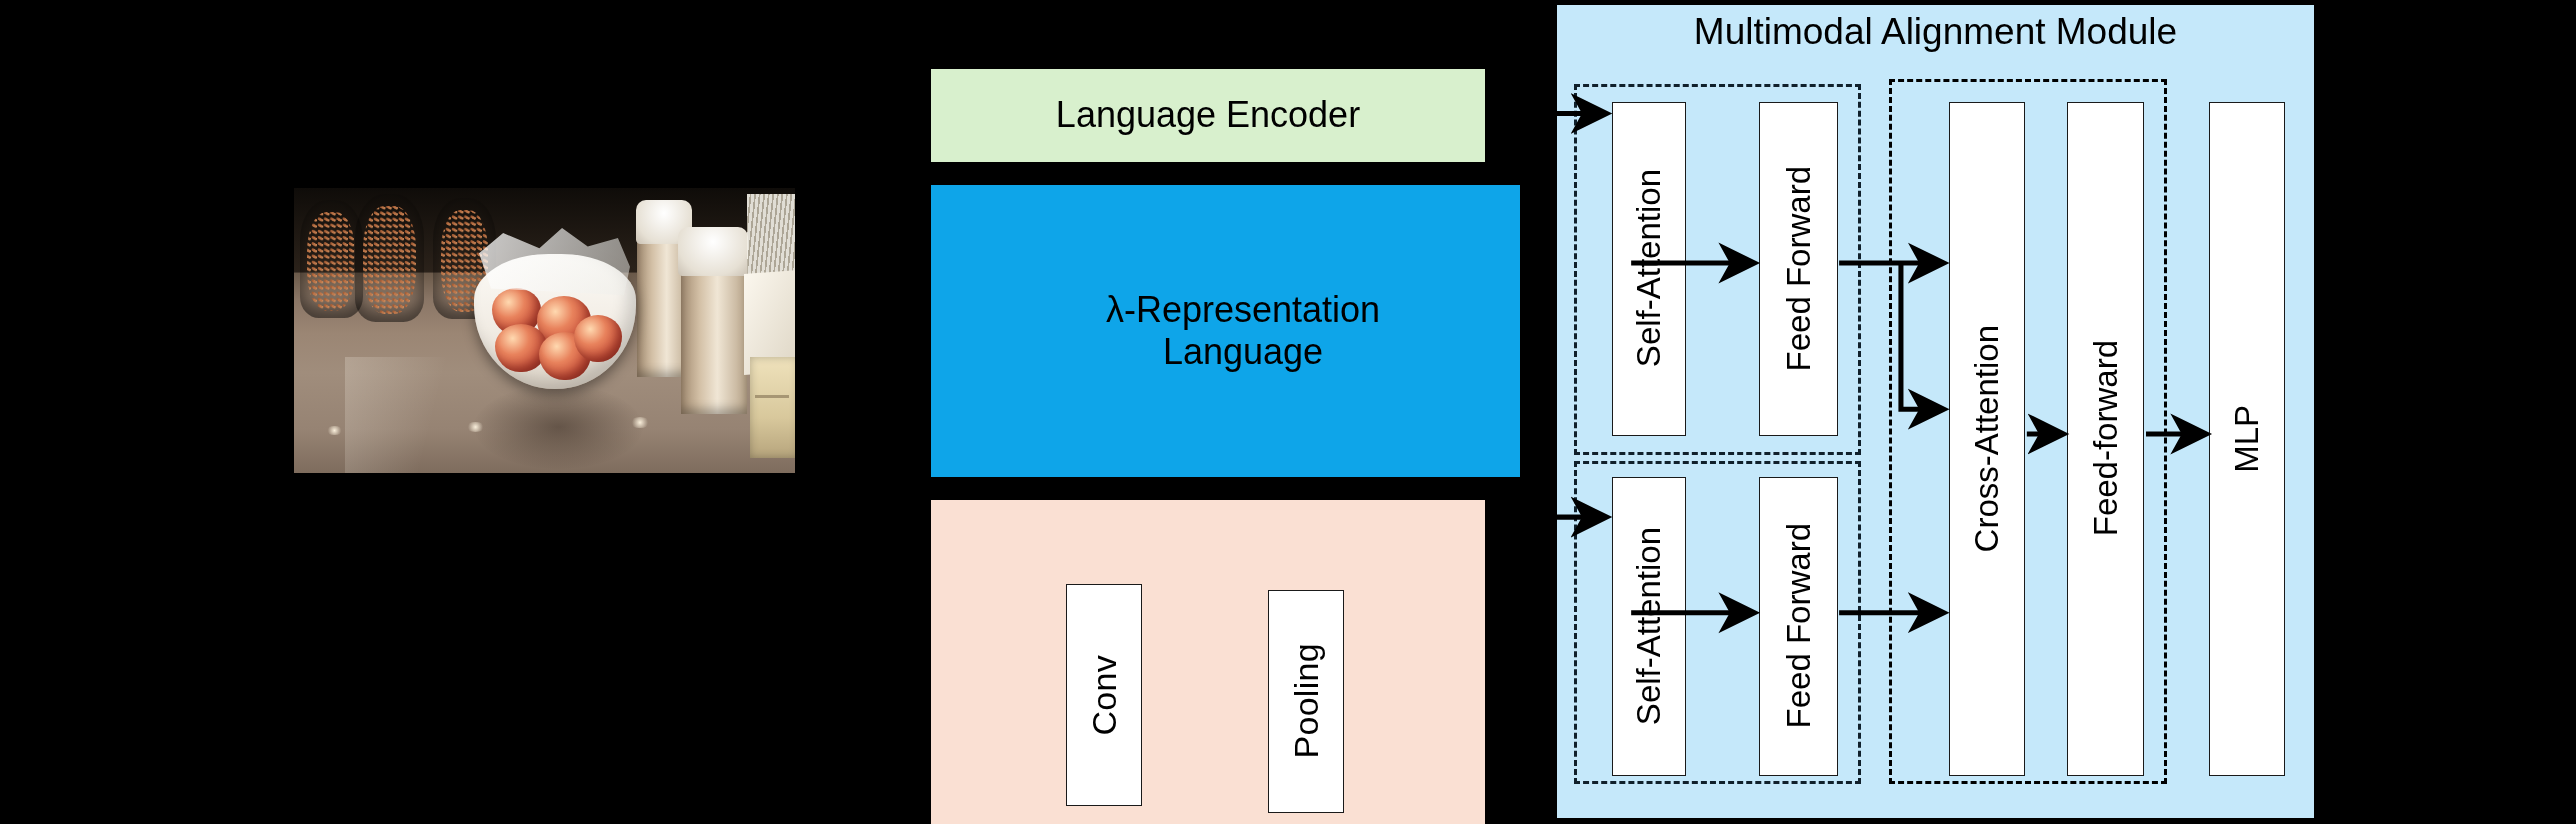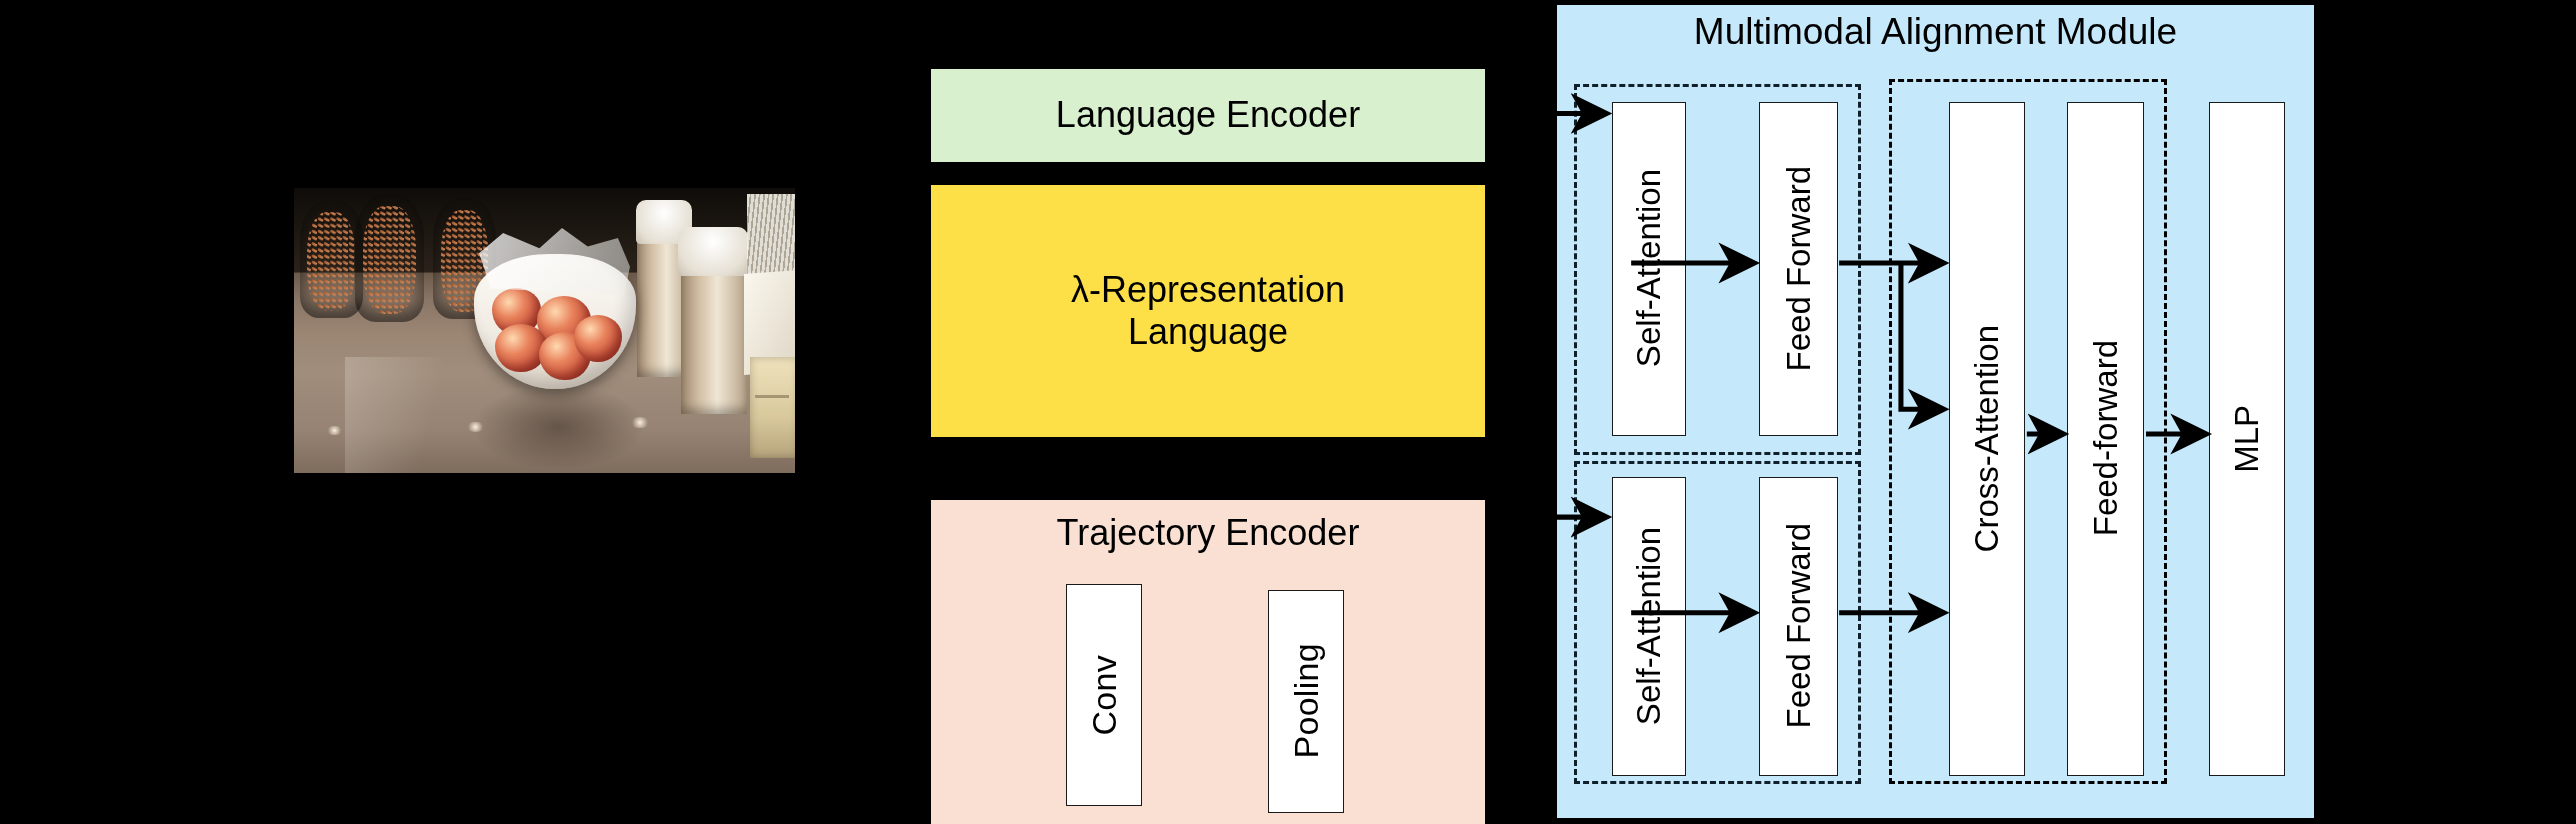--- a/index.html
+++ b/index.html
@@ -158,21 +158,21 @@
     display: flex;
     align-items: center;
     justify-content: center;
     text-align: center;
     color: #000000;
     font-size: 36px;
     line-height: 1.18;
     margin-left: 32px;
   }
   .enc-lang   { top: 69px; height: 93px; background: #d8f0cd; }
-  .enc-lambda { top: 185px; height: 252px; background: #fde047; }
+  .enc-lambda { top: 185px; height: 292px; background: #0ea5e9; padding-left: 35px; }
   .enc-traj   { top: 500px; height: 324px; background: #fae0d3; flex-direction: column; justify-content: flex-start; }
 
   .enc-traj-title {
     margin-top: 12.4px;
     font-size: 36px;
     color: #000;
   }
   .enc-traj-row {
     position: absolute;
     left: 0; top: 84px;
@@ -304,21 +304,20 @@
   </div>
 
   <div class="enc-box enc-lambda">
     <div>
       <div>λ-Representation</div>
       <div>Language</div>
     </div>
   </div>
 
   <div class="enc-box enc-traj">
-    <div class="enc-traj-title">Trajectory Encoder</div>
     <div class="enc-traj-row">
       <div class="vbox traj-conv">
         <span>Conv</span>
       </div>
       <div class="vbox traj-pool">
         <span>Pooling</span>
       </div>
     </div>
   </div>
 

